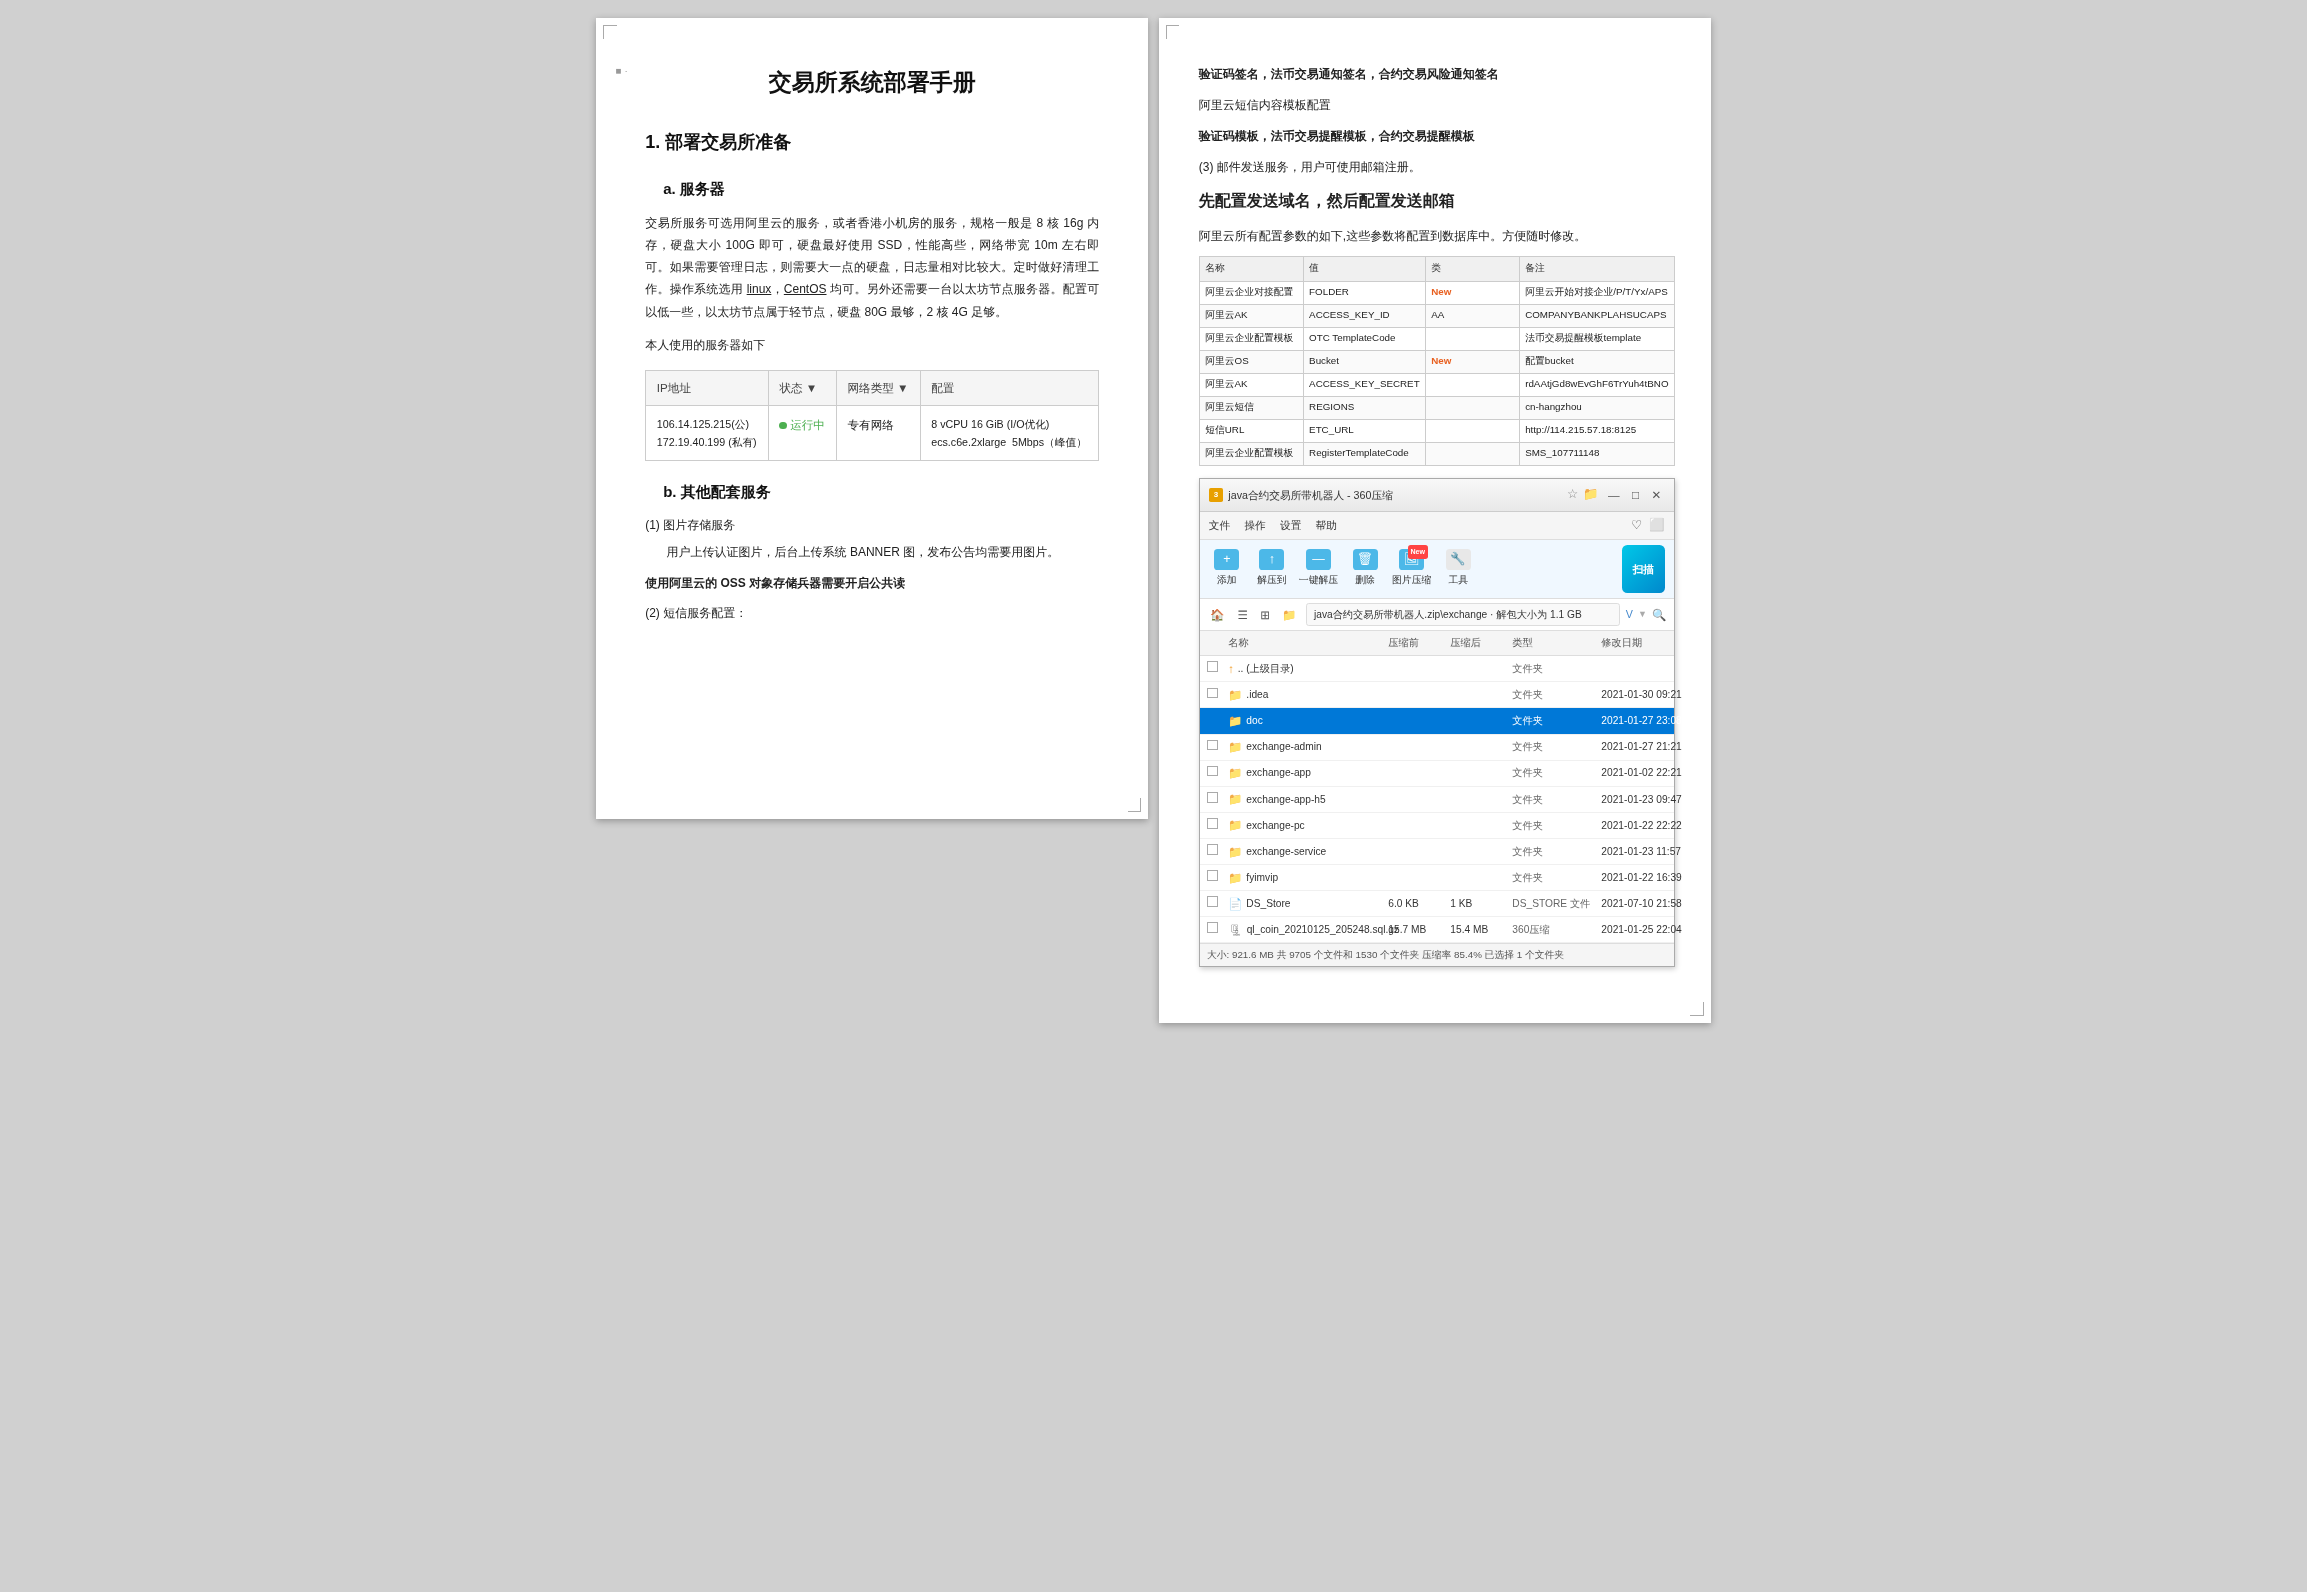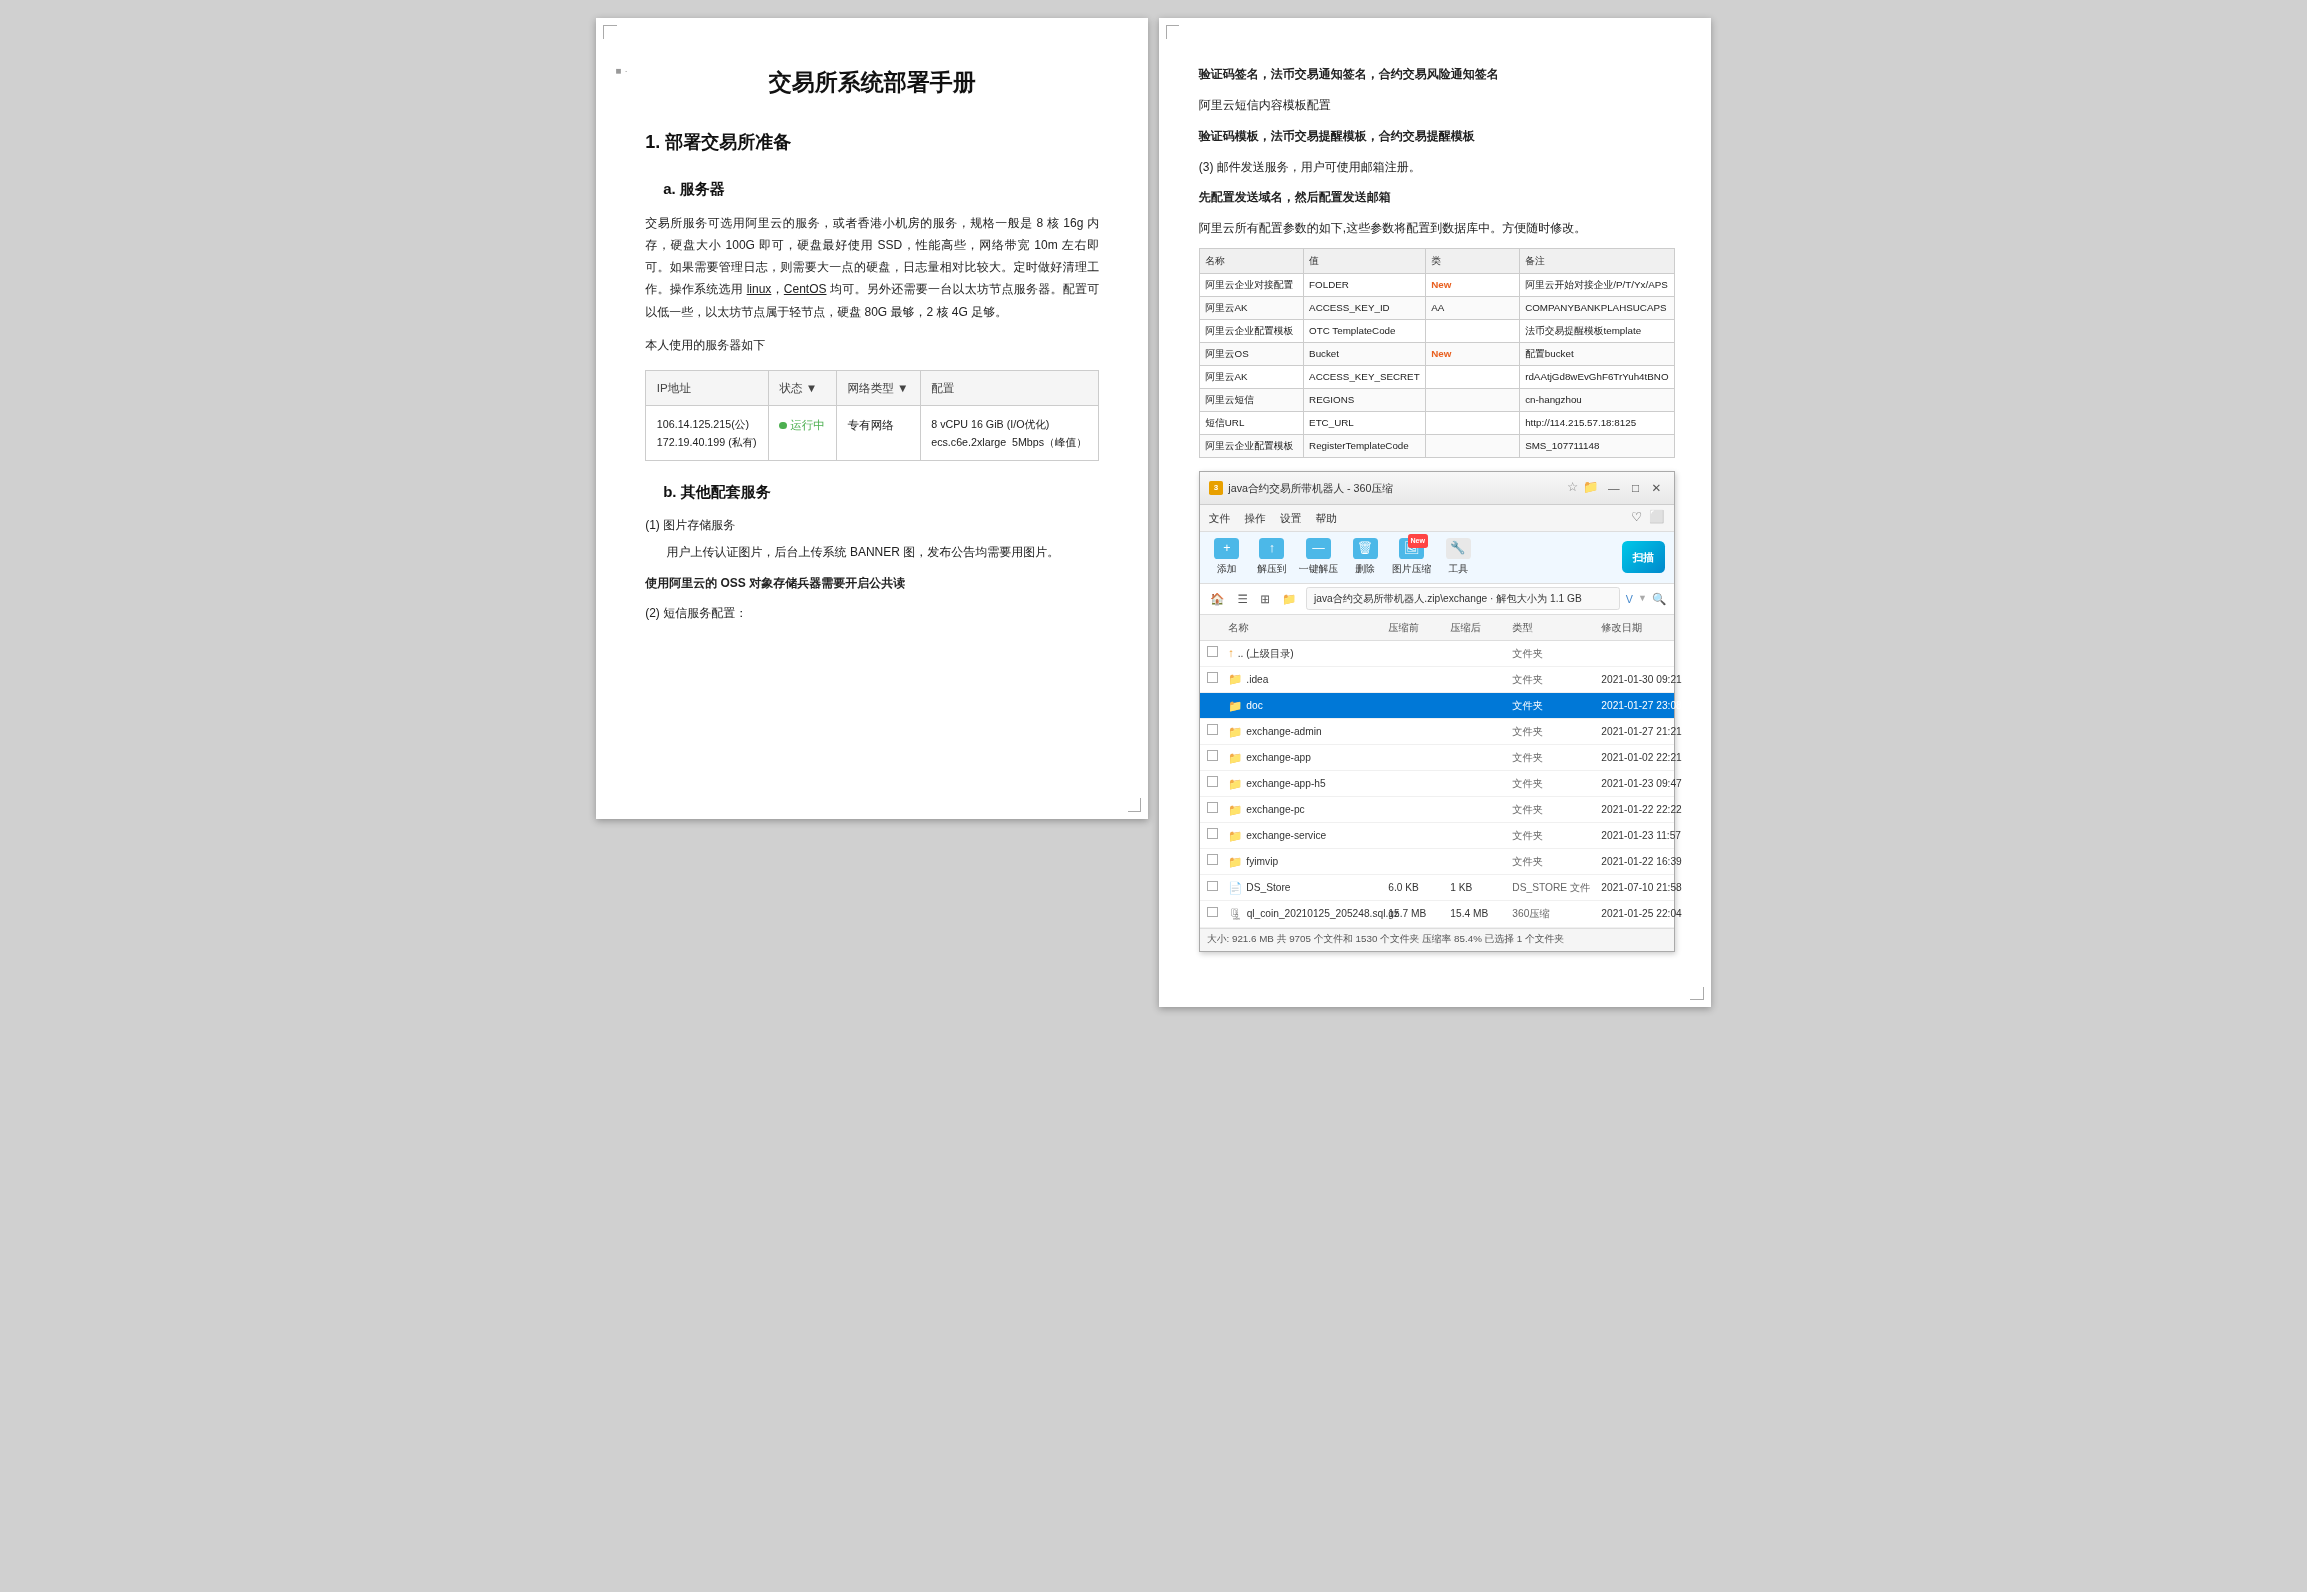--- a/index.html
+++ b/index.html
@@ -155,21 +155,21 @@
     .right-indent {
       margin-left: 21.4px;
       font-size: 12px;
       line-height: 1.85;
       margin-bottom: 7.1px;
       text-align: justify;
     }
     .right-highlight {
       font-weight: bold;
       margin: 9px 0;
-      font-size: 12px;
+      font-size: 16px;
     }
 
     
     .config-table {
       width: 100%;
       border-collapse: collapse;
       margin: 9px 0 12.5px 0;
       font-size: 9.8px;
     }
     .config-table th {
@@ -290,21 +290,21 @@
     .fm-tool-tools { background: #e8e8e8; color: #444; }
     .fm-tool-scan {
       background: linear-gradient(135deg, #00c8e8, #0088cc);
       color: white;
       border-radius: 5.3px;
       padding: 3.6px 9px;
       font-size: 10.7px;
       font-weight: bold;
       margin-left: auto;
       min-width: 43px;
-      height: 32px;
+      height: 48px;
       display: flex;
       align-items: center;
       justify-content: center;
     }
     .new-badge {
       position: absolute;
       top: -3.6px;
       right: -3.6px;
       background: #ff4444;
       color: white;

